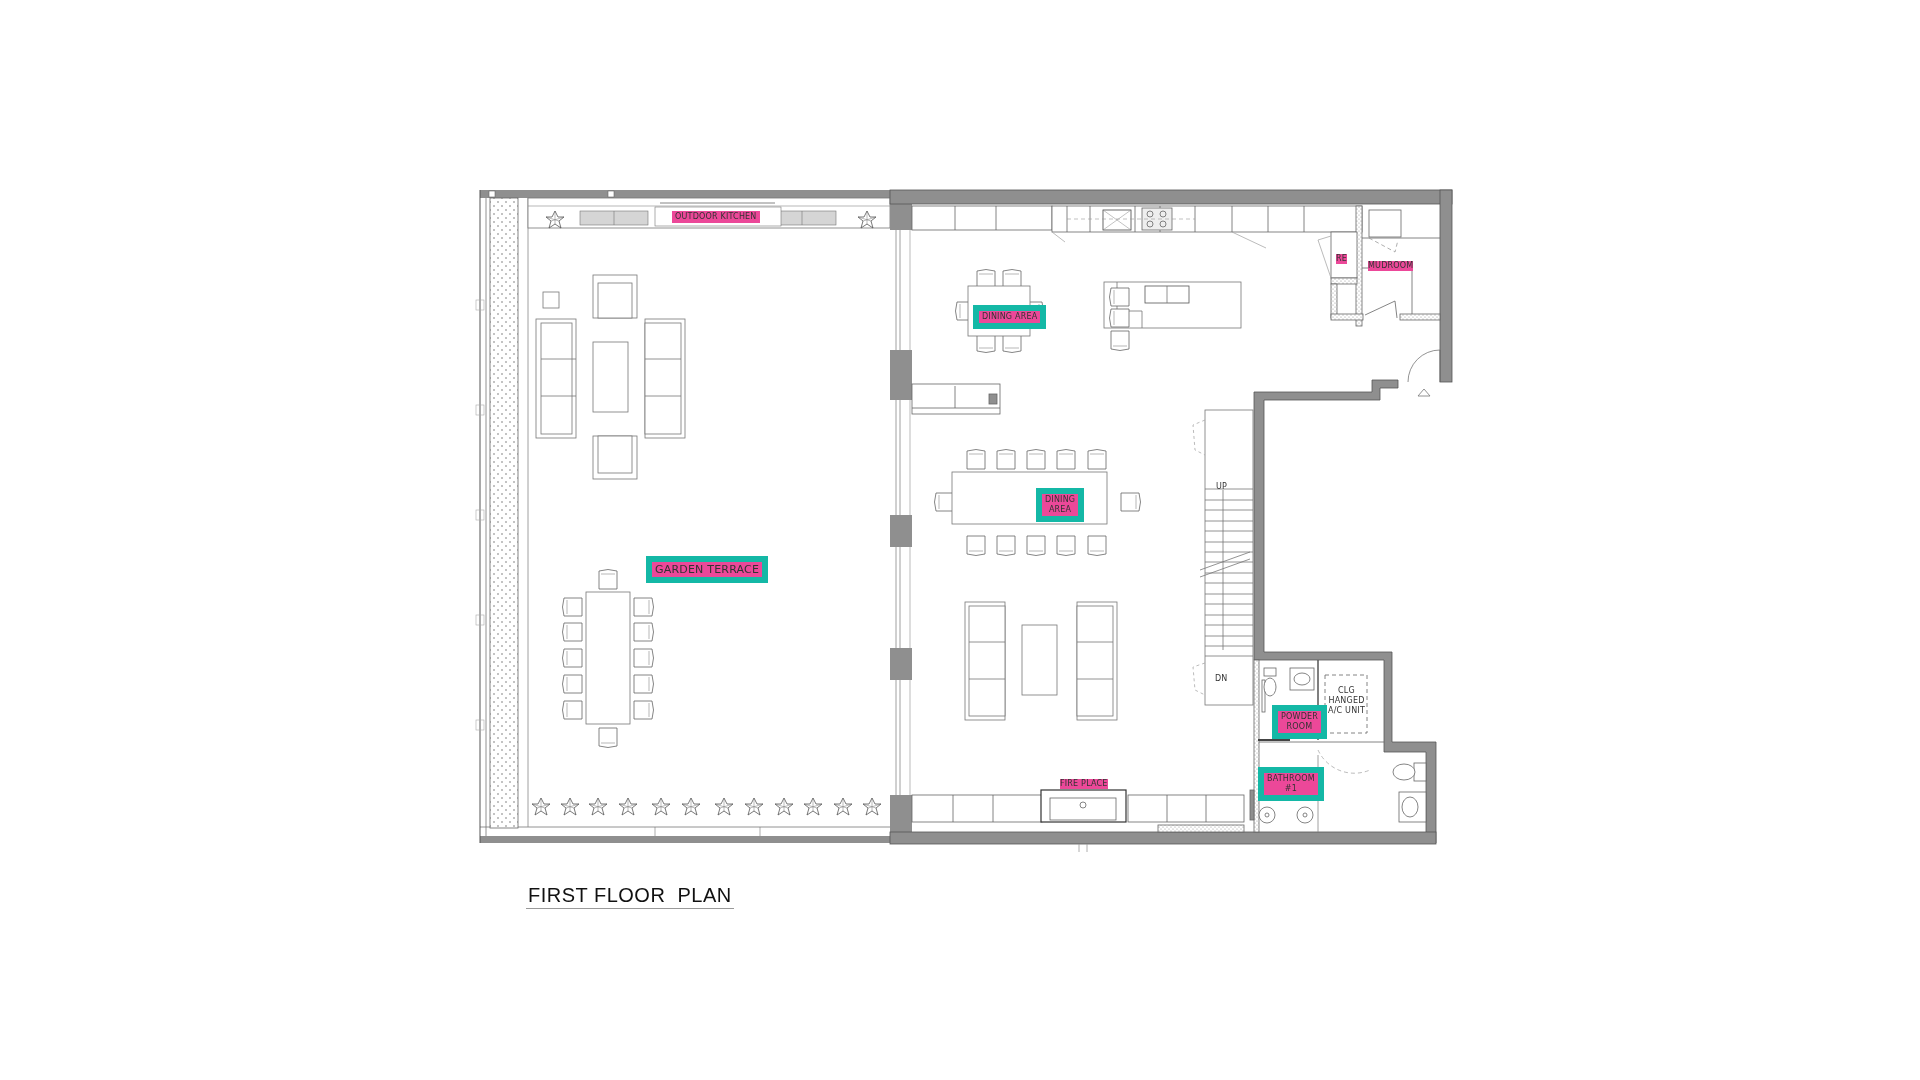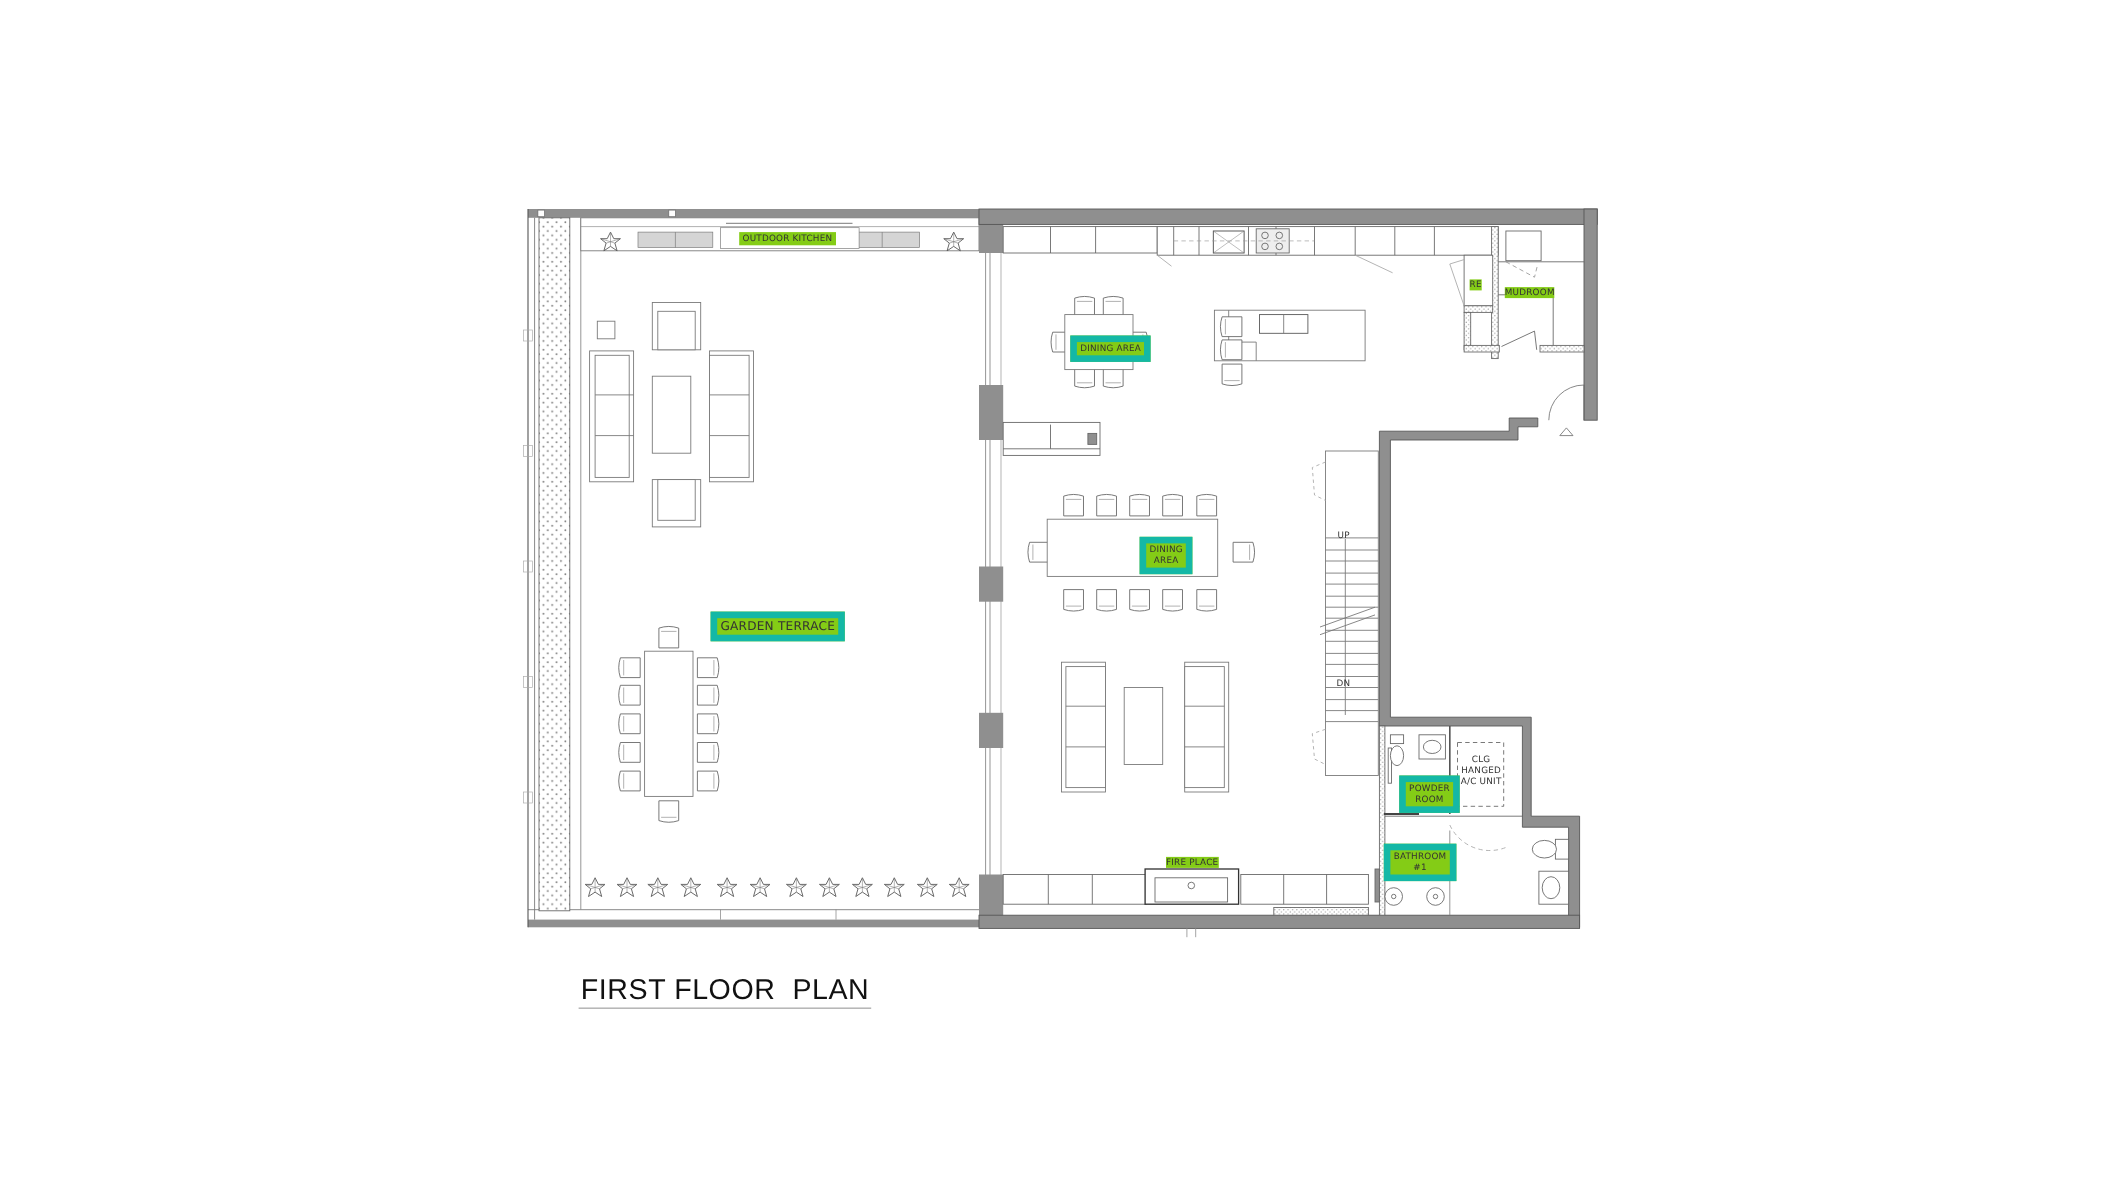--- a/index.html
+++ b/index.html
@@ -1,20 +1,20 @@
 <!DOCTYPE html>
 <html><head>
 <meta charset="utf-8">
 <style>
   html,body{margin:0;padding:0;background:#ffffff;}
   body{width:1920px;height:1080px;position:relative;overflow:hidden;font-family:"Liberation Sans",sans-serif;}
   #plan{position:absolute;left:0;top:0;width:1920px;height:1080px;}
-  .lbl{position:absolute;font-family:"DejaVu Sans",sans-serif;color:#333;font-size:8px;letter-spacing:0.2px;text-align:center;line-height:10px;background:#84cc16;}
+  .lbl{position:absolute;font-family:"DejaVu Sans",sans-serif;color:#333;font-size:8px;letter-spacing:0.2px;text-align:center;line-height:10px;background:#ec4899;}
   .boxed{border:6px solid #14b8a6;padding:1px 3px;}
-  .title{position:absolute;left:526px;top:884px;font-family:"Liberation Sans",sans-serif;font-size:26px;color:#111;letter-spacing:0.5px;border-bottom:1px solid #999;padding:0 2px 1px 2px;white-space:pre;}
+  .title{position:absolute;left:526px;top:884px;font-family:"Liberation Sans",sans-serif;font-size:20px;color:#111;letter-spacing:0.5px;border-bottom:1px solid #999;padding:0 2px 1px 2px;white-space:pre;}
 </style>
 </head>
 <body>
 
 <svg id="plan" width="1920" height="1080" viewBox="0 0 1920 1080" xmlns="http://www.w3.org/2000/svg">
   <defs>
     <pattern id="dots" width="8" height="8" patternUnits="userSpaceOnUse">
       <rect width="8" height="8" fill="#fff"></rect>
       <circle cx="2" cy="2" r="0.8" fill="#777"></circle>
       <circle cx="6" cy="6" r="0.8" fill="#777"></circle>
@@ -316,21 +316,21 @@
 <div class="lbl boxed" style="left:646px;top:521px;font-size:11px;line-height:13px;margin-top:35px;">GARDEN TERRACE</div>
 <div class="lbl boxed" style="left:973px;top:305px;">DINING AREA</div>
 <div class="lbl boxed" style="left:1036px;top:488px;">
   <div>DINING</div>
   <div>AREA</div>
 </div>
 <div class="lbl" style="left:1336px;top:254px;">RE</div>
 <div class="lbl" style="left:1368px;top:261px;">MUDROOM</div>
 <div class="lbl" style="left:1060px;top:779px;">FIRE PLACE</div>
 <div class="lbl" style="left:1216px;top:482px;background:transparent;">UP</div>
-<div class="lbl" style="left:1215px;top:617px;background:transparent;">DN</div>
+<div class="lbl" style="left:1215px;top:674px;background:transparent;">DN</div>
 <div class="lbl boxed" style="left:1272px;top:705px;">
   <div>POWDER</div>
   <div>ROOM</div>
 </div>
 <div class="lbl" style="left:1328px;top:686px;background:transparent;">
   <div>CLG</div>
   <div>HANGED</div>
   <div>A/C UNIT</div>
 </div>
 <div class="lbl boxed" style="left:1258px;top:767px;">

